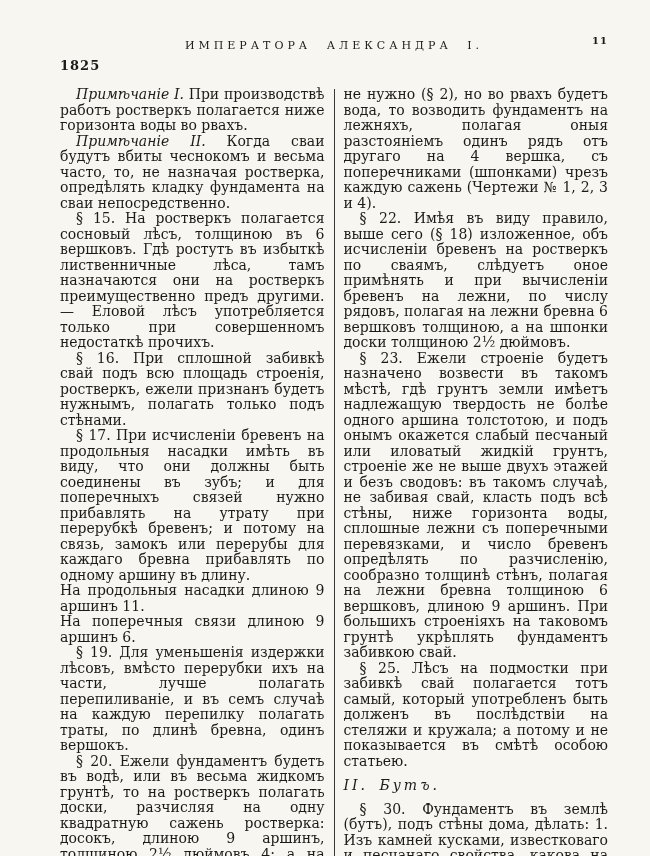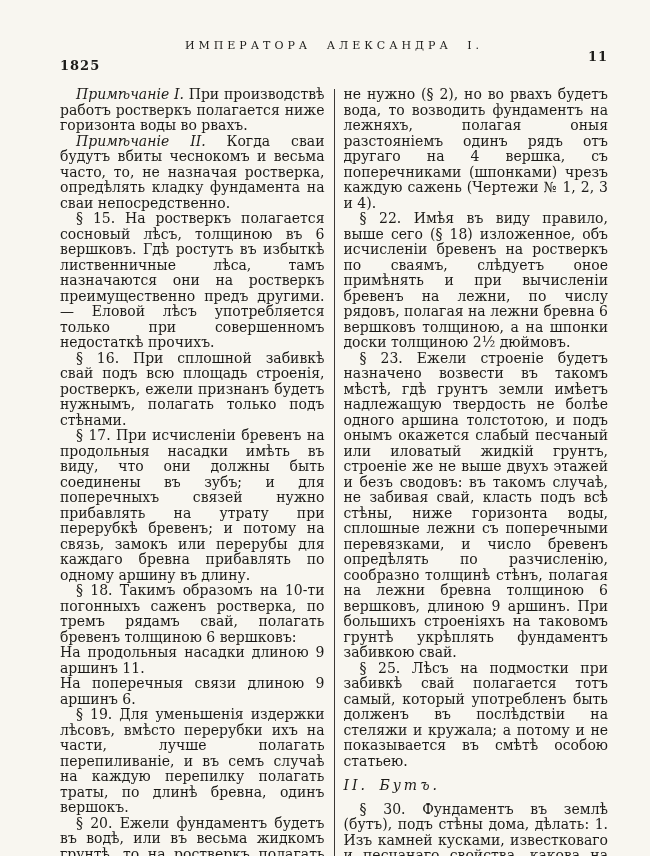--- a/index.html
+++ b/index.html
@@ -27,22 +27,22 @@
   .header-title {
     display: inline-block;
     font-size: 11px;
     letter-spacing: 4px;
     word-spacing: 8px;
     white-space: nowrap;
   }
   .page-number {
     position: absolute;
     right: 0;
-    top: 15px;
-    font-size: 13px;
+    top: 1px;
+    font-size: 10px;
     font-weight: bold;
     letter-spacing: 1px;
   }
   .year {
     text-align: left;
     font-weight: bold;
     font-size: 13px;
     margin-top: 4px;
     letter-spacing: 1px;
   }
@@ -103,21 +103,20 @@
   <div class="year">1825</div>
 
   <div class="columns">
 
     <div class="column">
       <p><span class="lead">Примѣчаніе I.</span><span> При производствѣ работъ ростверкъ полагается ниже горизонта воды во рвахъ.</span></p>
       <p><span class="lead">Примѣчаніе II.</span><span> Когда сваи будутъ вбиты чеснокомъ и весьма часто, то, не назначая ростверка, опредѣлять кладку фундамента на сваи непосредственно.</span></p>
       <p>§ 15. На ростверкъ полагается сосновый лѣсъ, толщиною въ 6 вершковъ. Гдѣ ростутъ въ избыткѣ лиственничные лѣса, тамъ назначаются они на ростверкъ преимущественно предъ другими. — Еловой лѣсъ употребляется только при совершенномъ недостаткѣ прочихъ.</p>
       <p>§ 16. При сплошной забивкѣ свай подъ всю площадь строенія, ростверкъ, ежели признанъ будетъ нужнымъ, полагать только подъ стѣнами.</p>
       <p>§ 17. При исчисленіи бревенъ на продольныя насадки имѣть въ виду, что они должны быть соединены въ зубъ; и для поперечныхъ связей нужно прибавлять на утрату при перерубкѣ бревенъ; и потому на связь, замокъ или перерубы для каждаго бревна прибавлять по одному аршину въ длину.</p>
-      <p>§ 18. Такимъ образомъ на 10-ти погонныхъ саженъ ростверка, по тремъ рядамъ свай, полагать бревенъ толщиною 6 вершковъ:</p>
       <p class="entry">На продольныя насадки длиною 9 аршинъ 11.</p>
       <p class="entry">На поперечныя связи длиною 9 аршинъ 6.</p>
       <p>§ 19. Для уменьшенія издержки лѣсовъ, вмѣсто перерубки ихъ на части, лучше полагать перепиливаніе, и въ семъ случаѣ на каждую перепилку полагать траты, по длинѣ бревна, одинъ вершокъ.</p>
       <p>§ 20. Ежели фундаментъ будетъ въ водѣ, или въ весьма жидкомъ грунтѣ, то на ростверкъ полагать доски, разчисляя на одну квадратную сажень ростверка: досокъ, длиною 9 аршинъ, толщиною 2½ дюймовъ 4; а на прибивку оныхъ гвоздей 6-ти дюймовыхъ по 6-ти на каждую доску.</p>
       <p>§ 21. Ежели по свойству грунта сваи бить</p>
     </div>
 
     <div class="divider"></div>
 
     <div class="column">

